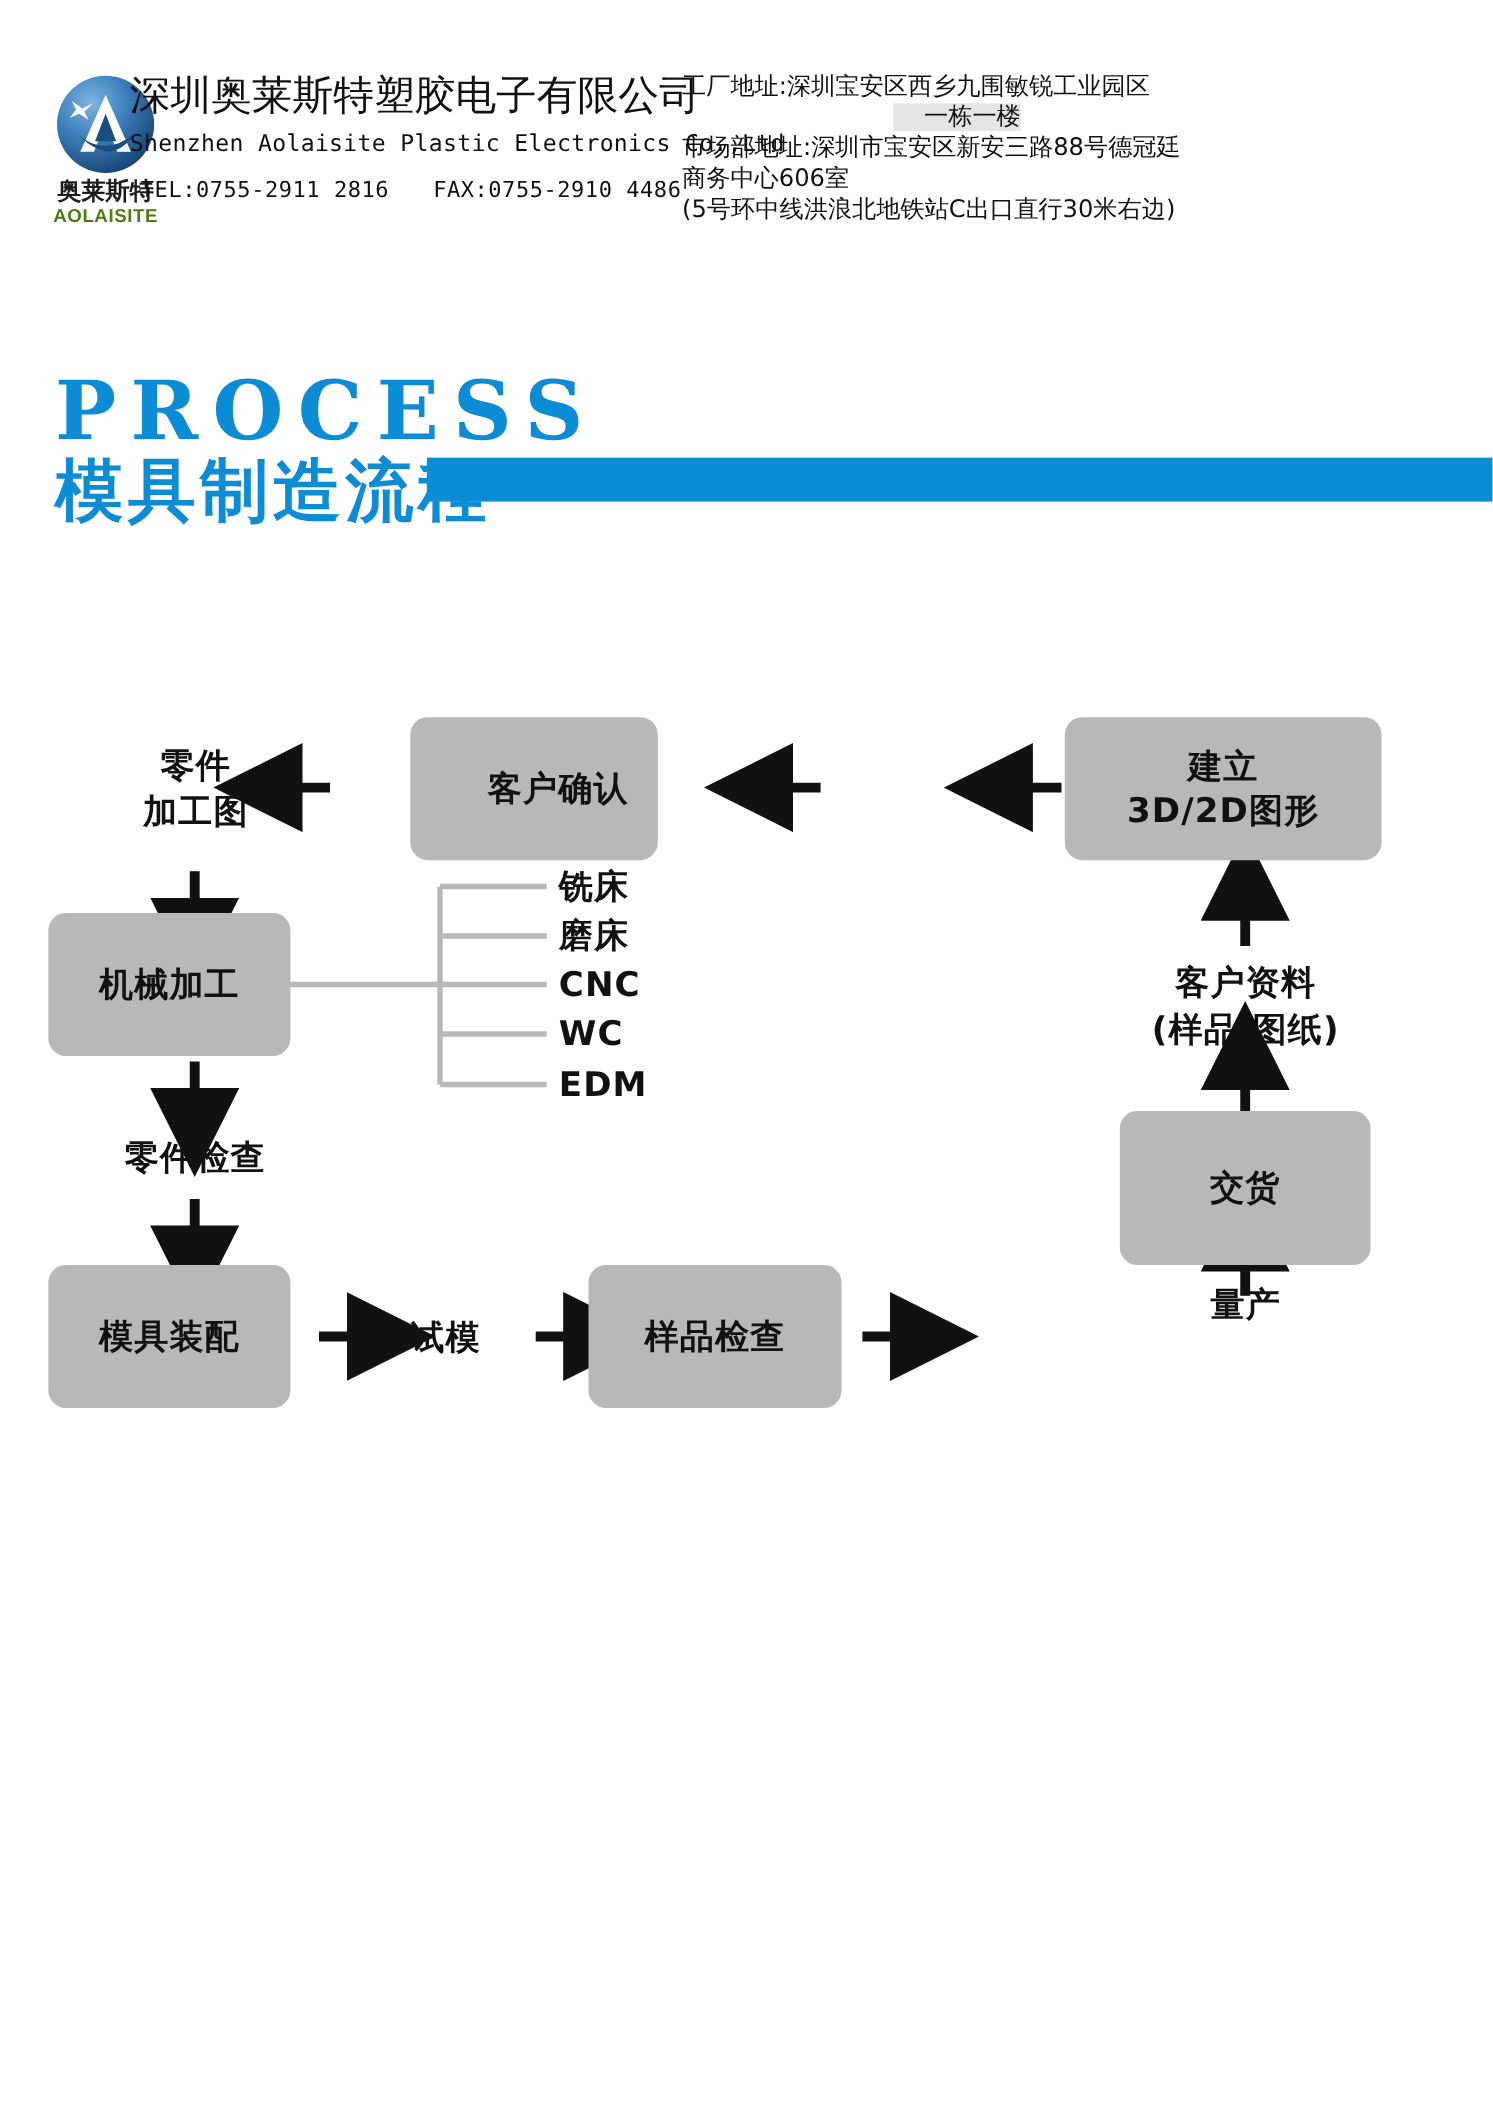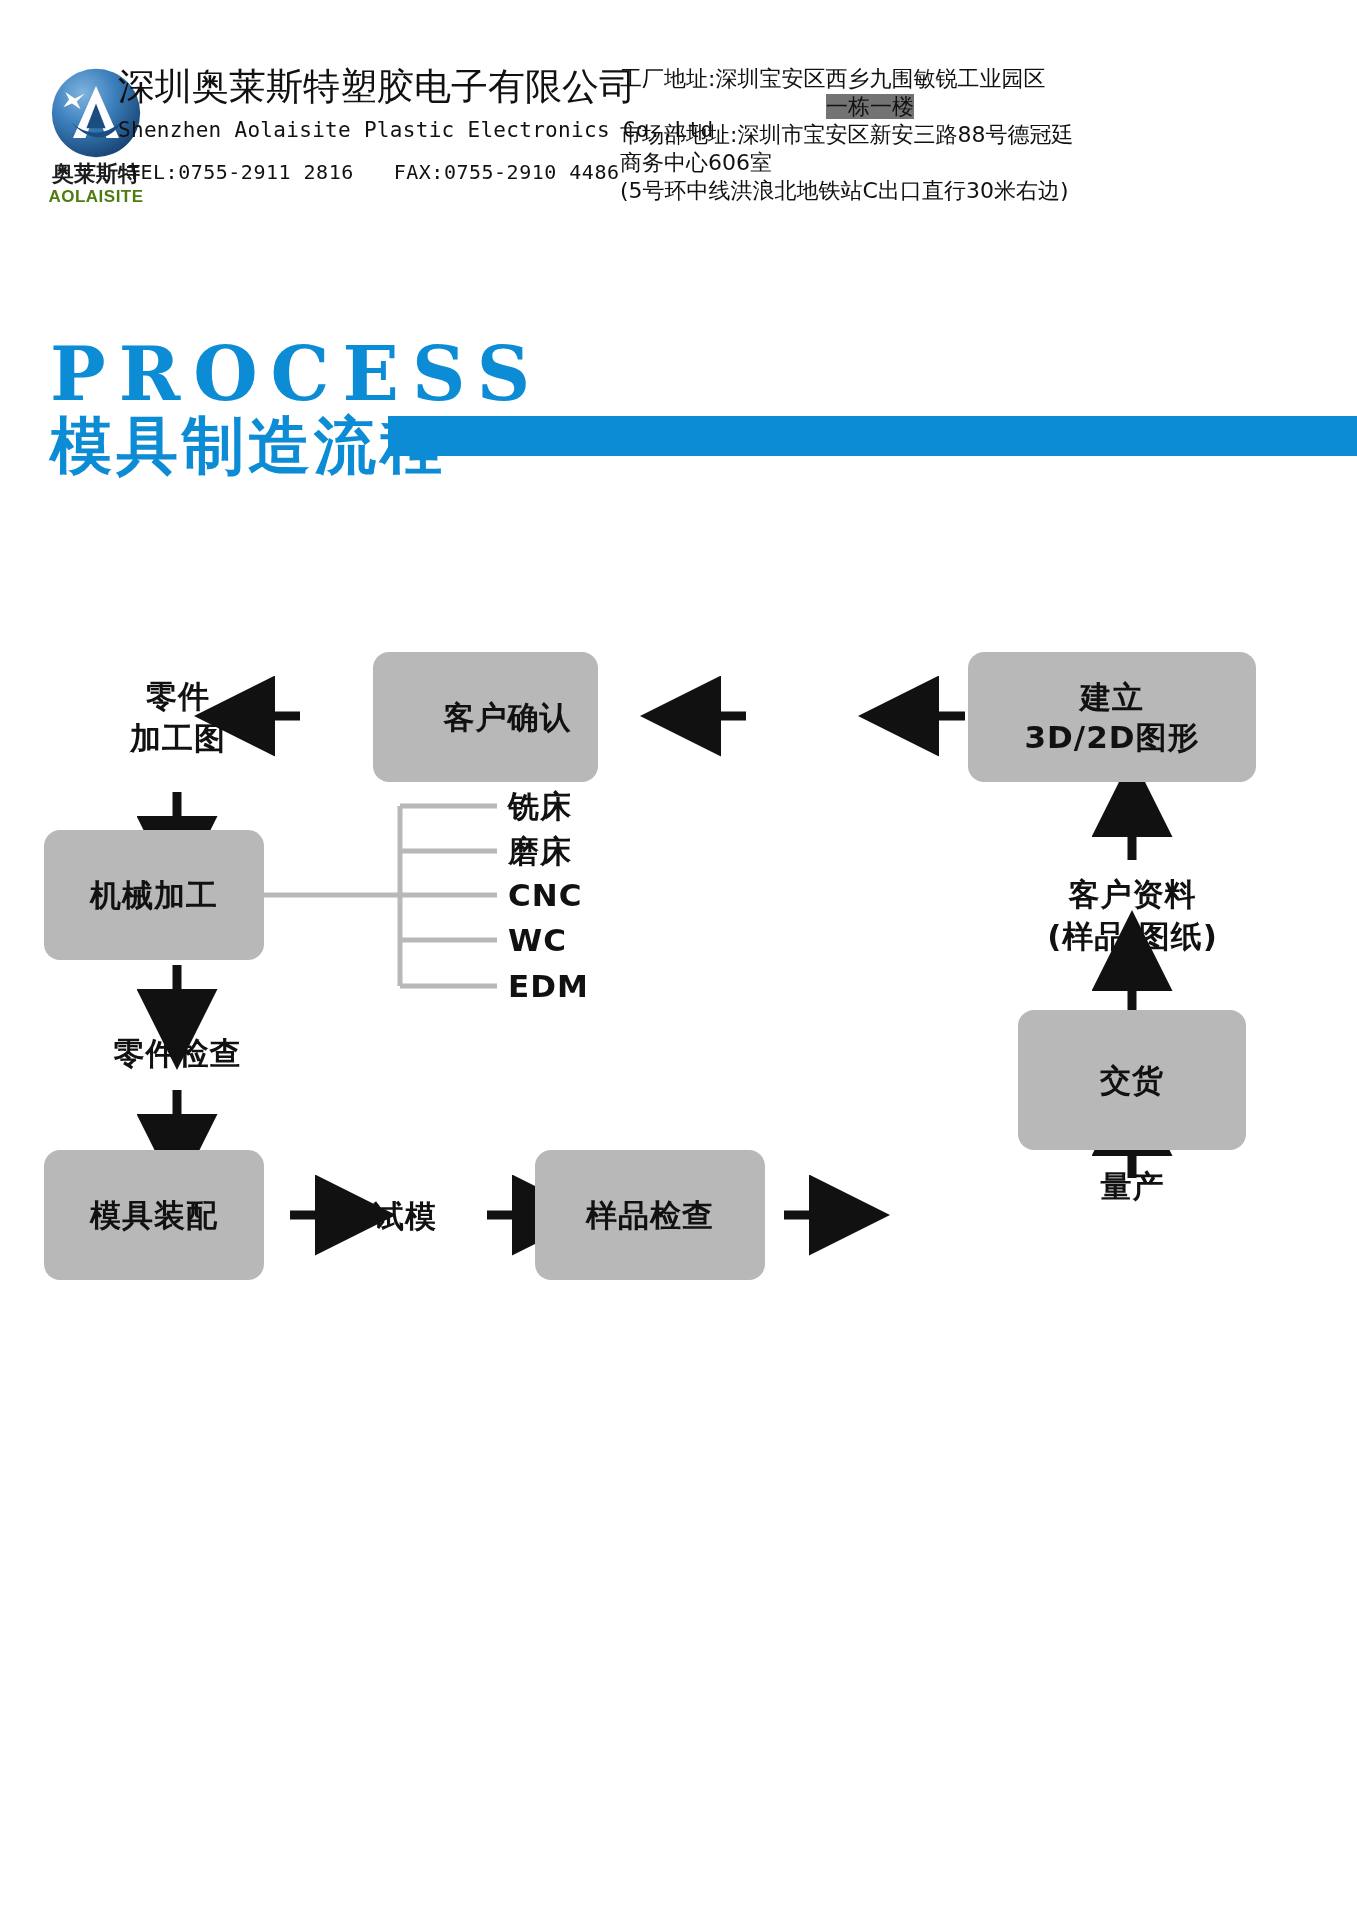--- a/index.html
+++ b/index.html
@@ -44,21 +44,21 @@
     font-family: "DejaVu Sans Mono", "Liberation Mono", monospace;
   }
   .company-phones .gap { display:inline-block; width: 40px; }
 
   .address-block { position: absolute; left: 620px; top: 10px; width: 500px; }
   .addr-line {
     font-size: 22px; color: #111; line-height: 28px; white-space: nowrap;
     font-family: "DejaVu Sans", "Liberation Sans", sans-serif;
   }
   .addr-line.center { text-align: center; }
-  .addr-hl { background: #737373; }
+  .addr-hl { background: #e5e5e5; padding-left: 28px; }
 
   
   .title-wrap { position: absolute; left: 0; top: 320px; width: 1357px; height: 160px; }
   .title-en {
     position: absolute; left: 50px; top: 15px;
     font-size: 74px; font-weight: bold; color: #0d8cd6;
     letter-spacing: 13px; line-height: 78px;
     font-family: "DejaVu Serif", "Liberation Serif", serif;
   }
   .title-cn {

